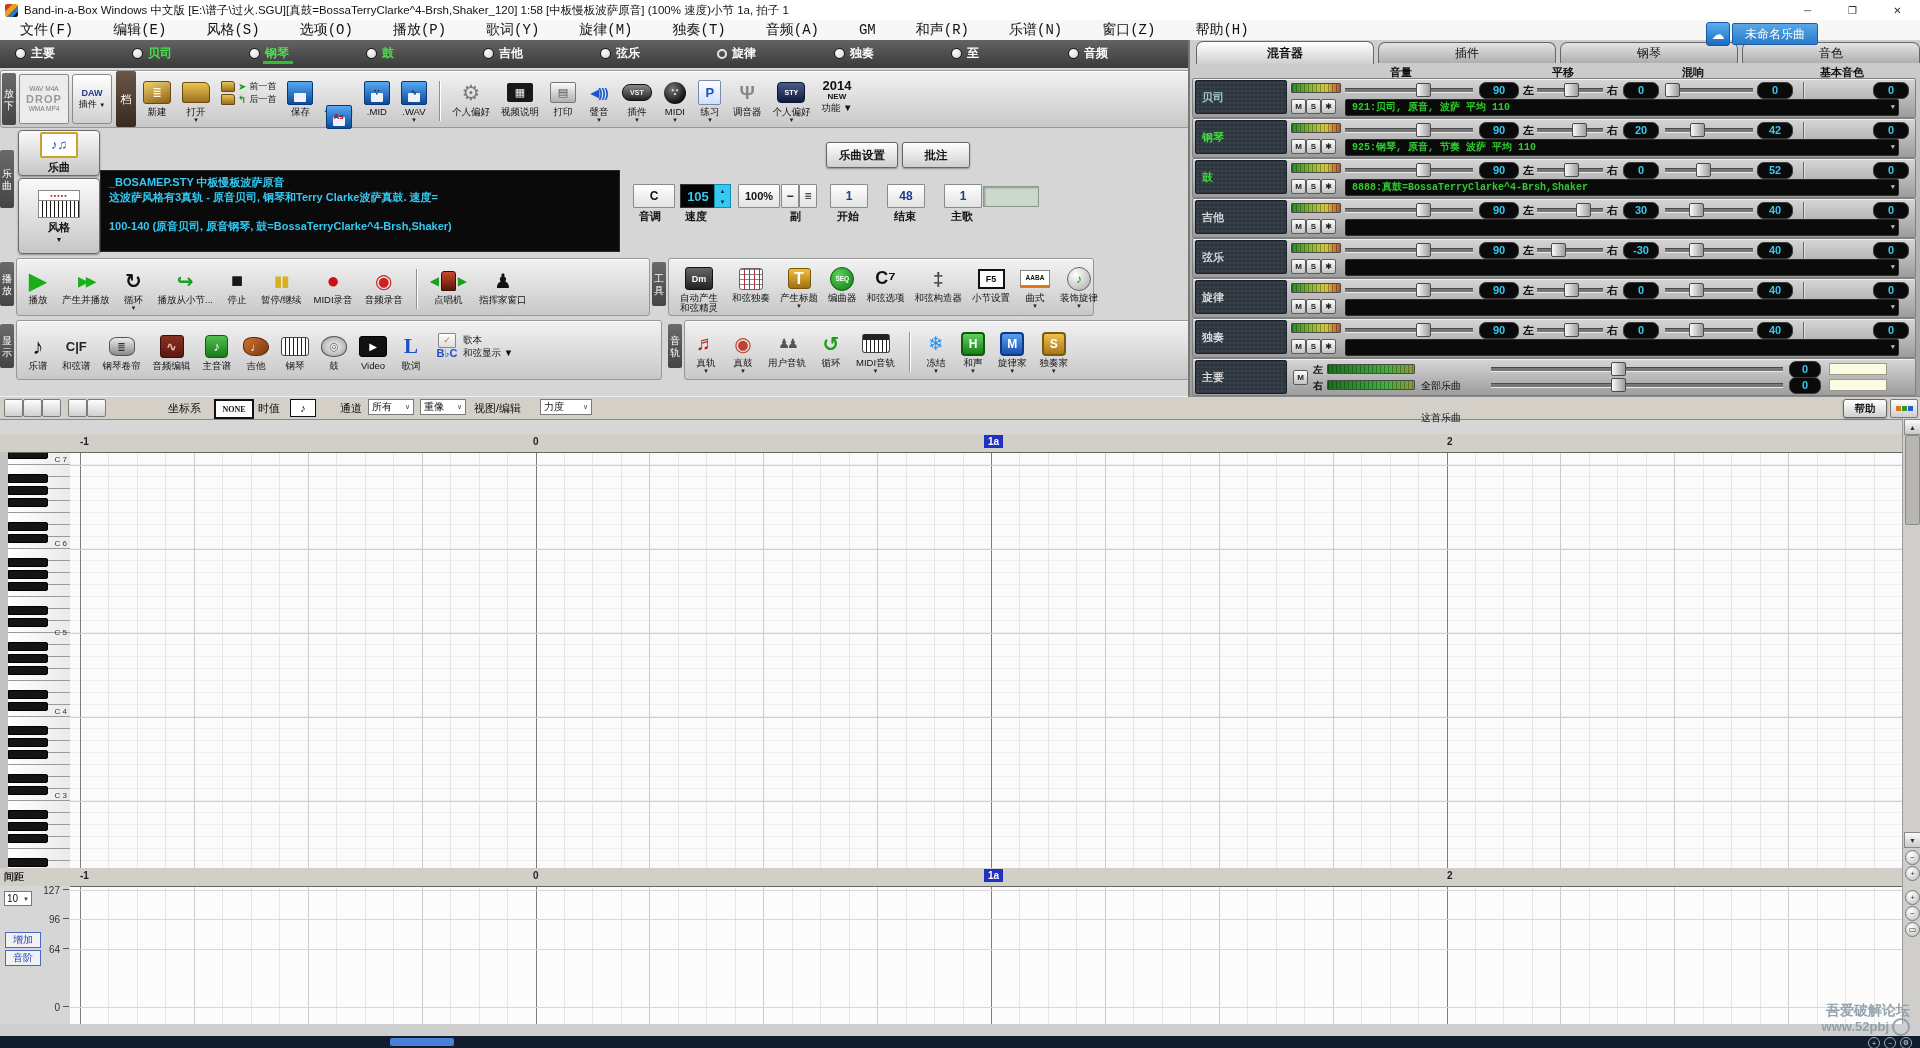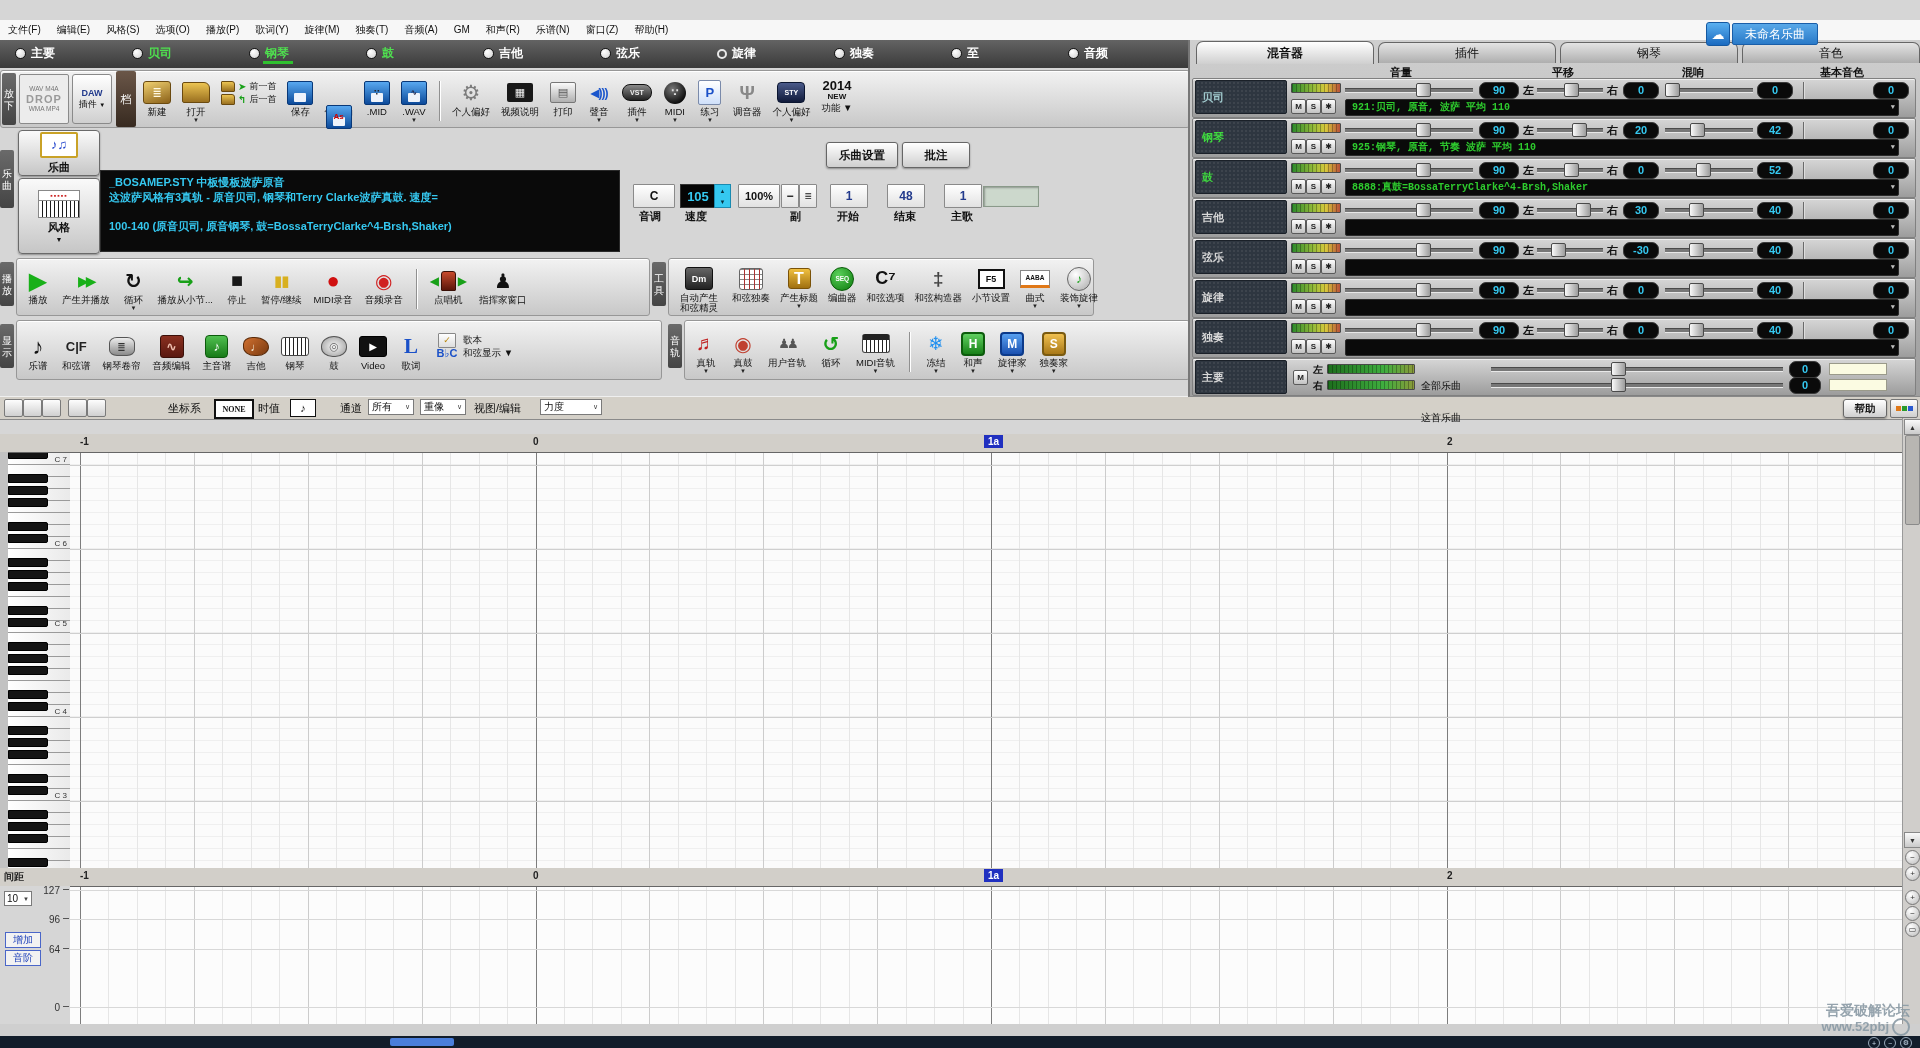--- a/index.html
+++ b/index.html
@@ -7,21 +7,21 @@
        font-family:"Liberation Sans","DejaVu Sans",sans-serif;color:#111;-webkit-font-smoothing:antialiased;}
   .abs{position:absolute;}
   
   #titlebar{left:0;top:0;width:1920px;height:20px;background:#fff;border-bottom:1px solid #dcdcdc;display:flex;align-items:center;}
   #app-icon{width:13px;height:13px;margin:0 6px 0 5px;border-radius:2px;
     background:linear-gradient(135deg,#d8322a 0 30%,#e8a020 30% 55%,#2a7ad0 55% 80%,#1a1a1a 80%);}
   #title-text{font-size:11.5px;color:#111;white-space:nowrap;}
   .wbtn{width:45px;height:20px;display:flex;align-items:center;justify-content:center;font-size:10px;color:#333;}
   #win-buttons{margin-left:auto;display:flex;}
   #menubar{left:0;top:20px;width:1920px;height:20px;background:#f7f7f7;display:flex;align-items:center;border-bottom:1px solid #e0e0e0;}
-  .menu-item{padding:0 8px;font-size:10px;line-height:20px;color:#111;white-space:nowrap;}
+  .menu-item{padding:0 20px;font-size:14px;line-height:20px;color:#111;white-space:nowrap;font-family:Liberation Mono, monospace;}
   #upload-pill{left:1706px;top:23px;height:22px;display:flex;align-items:center;z-index:60;}
   #upload-icon{width:22px;height:22px;border-radius:3px;background:linear-gradient(#5ab0f0,#1a6ac0);display:flex;align-items:center;justify-content:center;color:#fff;font-size:13px;border:1px solid #1558a0;}
   #upload-btn{height:20px;margin-left:2px;padding:0 12px;background:linear-gradient(#58a8e8,#2a7ac8);border:1px solid #1a5ea8;border-radius:2px;color:#fff;font-size:12px;line-height:20px;}
   
   #trackbar{left:0;top:40px;width:1188px;height:28px;background:linear-gradient(#636363,#3a3a3a);}
   .tb-item{position:absolute;top:5px;display:flex;align-items:center;gap:5px;}
   .tb-dot{width:9px;height:9px;border-radius:50%;background:radial-gradient(circle at 35% 30%,#fff,#cfcfcf);border:1px solid #161616;}
   .tb-dot.hollow{background:transparent;border:2px solid #e8e8e8;width:6px;height:6px;}
   .tb-label{font-size:12px;font-weight:bold;}
   .tb-underline{position:absolute;top:21px;width:30px;height:3px;background:#2fc02f;}
@@ -135,20 +135,29 @@
   #watermark{left:1700px;top:1002px;width:210px;text-align:right;color:#8a9aa5;font-weight:bold;line-height:16px;opacity:.9;}
   #watermark .w1{font-size:14px;} #watermark .w2{font-size:13px;display:inline-flex;align-items:center;gap:3px;}
   .wm-circle{display:inline-block;width:14px;height:14px;border:2px solid #8a9aa5;border-radius:50%;}
   .cursor-I{position:absolute;font-size:11px;font-weight:bold;color:#000;font-family:"Liberation Serif",serif;}
 </style>
 </head>
 <body>
 
 <div id="app">
 
+  <div id="titlebar" class="abs">
+    <div id="app-icon"></div>
+    <div id="title-text">Band-in-a-Box Windows 中文版  [E:\谱子\过火.SGU][真鼓=BossaTerryClarke^4-Brsh,Shaker_120]   1:58  [中板慢板波萨原音] (100% 速度)小节 1a, 拍子 1</div>
+    <div id="win-buttons">
+      <div class="wbtn">─</div>
+      <div class="wbtn">❐</div>
+      <div class="wbtn">✕</div>
+    </div>
+  </div>
 
   <div id="menubar" class="abs">
       <div class="menu-item">文件(F)</div>
       <div class="menu-item">编辑(E)</div>
       <div class="menu-item">风格(S)</div>
       <div class="menu-item">选项(O)</div>
       <div class="menu-item">播放(P)</div>
       <div class="menu-item">歌词(Y)</div>
       <div class="menu-item">旋律(M)</div>
       <div class="menu-item">独奏(T)</div>
@@ -698,21 +707,21 @@
     <div class="nb-lab" style="left:340px;">通道</div>
     <div class="nb-sel" style="left:368px;width:46px;">
         <span>所有</span>
         <span class="car">∨</span>
       </div>
     <div class="nb-sel" style="left:420px;width:46px;">
         <span>重像</span>
         <span class="car">∨</span>
       </div>
     <div class="nb-lab" style="left:474px;">视图/编辑</div>
-    <div class="nb-sel" style="left:540px;width:62px;">
+    <div class="nb-sel" style="left:540px;width:52px;">
         <span>力度</span>
         <span class="car">∨</span>
       </div>
     <div class="btn3d" style="left:1843px;top:2px;width:42px;height:17px;font-size:10.5px;">帮助</div>
     <div class="abs" style="left:1890px;top:2px;width:26px;height:17px;background:linear-gradient(#fdfdfd,#cfcfcf);border:1px solid #777;border-radius:2px;display:flex;align-items:center;justify-content:center;gap:1px;">
       <span style="width:5px;height:5px;background:#e07818;"></span>
         <span style="width:5px;height:5px;background:#2a9a2a;"></span>
         <span style="width:5px;height:5px;background:#2a5ad0;"></span>
     </div>
   </div>
@@ -1011,21 +1020,21 @@
       <div class="bkey" style="top: 285px;"></div>
       <div class="bkey" style="top: 297px;"></div>
       <div class="bkey" style="top: 321px;"></div>
       <div class="bkey" style="top: 333px;"></div>
       <div class="bkey" style="top: 357px;"></div>
       <div class="bkey" style="top: 369px;"></div>
       <div class="bkey" style="top: 381px;"></div>
       <div class="bkey" style="top: 405px;"></div>
       <div class="okey-lab" style="top: 2px;">C 7</div>
       <div class="okey-lab" style="top: 86px;">C 6</div>
-      <div class="okey-lab" style="top: 166px; margin-left: 17px;">C 5</div>
+      <div class="okey-lab" style="top: 175px; margin-left: 17px;">C 5</div>
       <div class="okey-lab" style="top: 254px;">C 4</div>
       <div class="okey-lab" style="top: 338px;">C 3</div>
     </div>
   <div id="pgrid" class="grid" style="left:70px;top:452px;width:1832px;height:416px;">
       <div class="gl b" style="left: 10px;"></div>
       <div class="gl f" style="left: 38.4688px;"></div>
       <div class="gl f" style="left: 66.9375px;"></div>
       <div class="gl f" style="left: 95.4062px;"></div>
       <div class="gl q" style="left: 123.875px;"></div>
       <div class="gl f" style="left: 152.344px;"></div>

